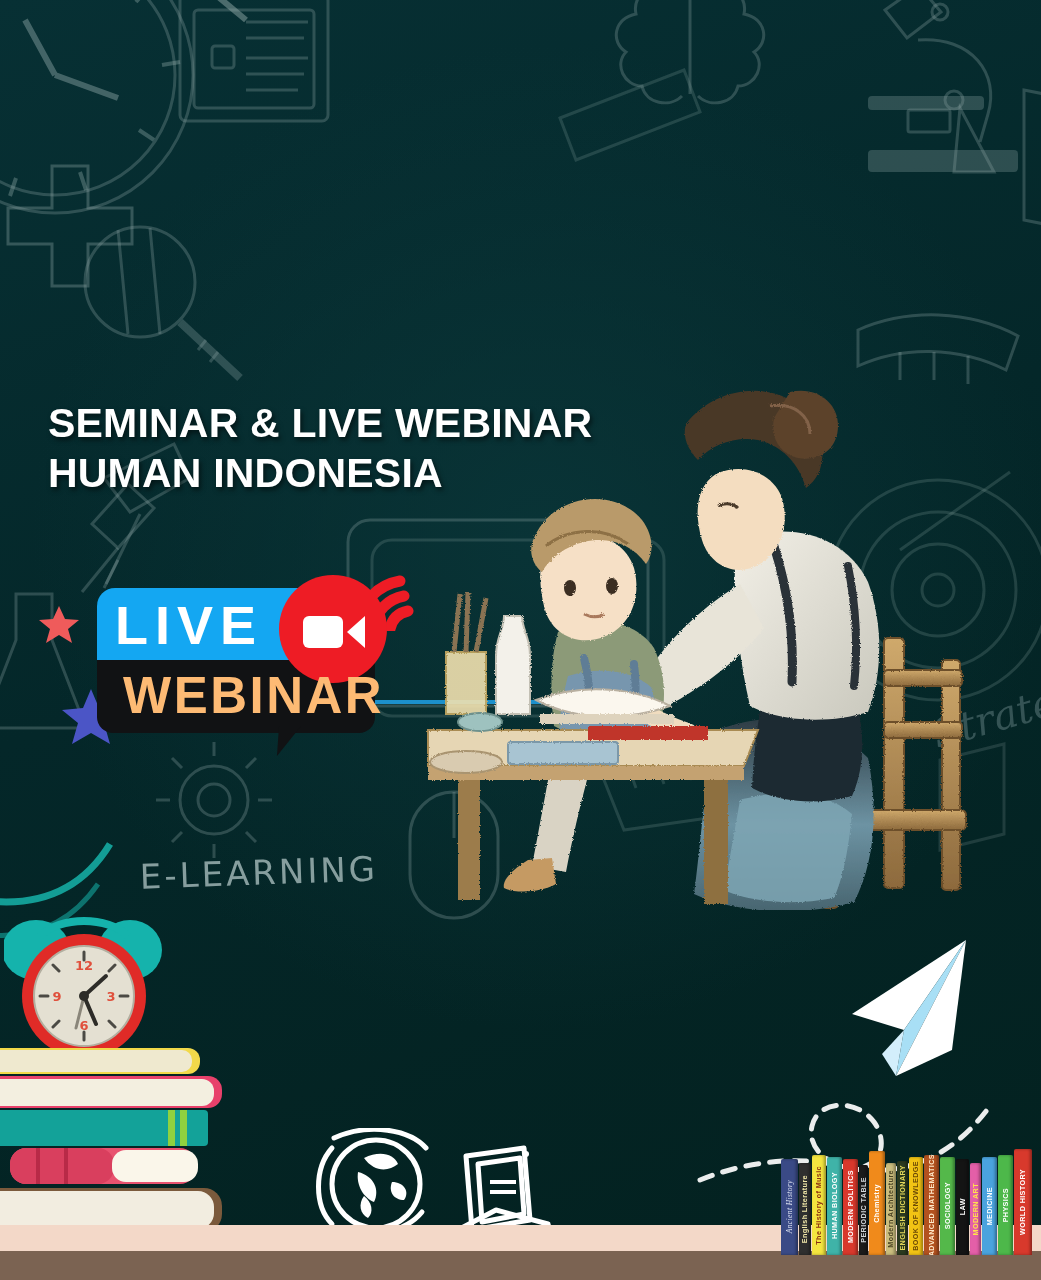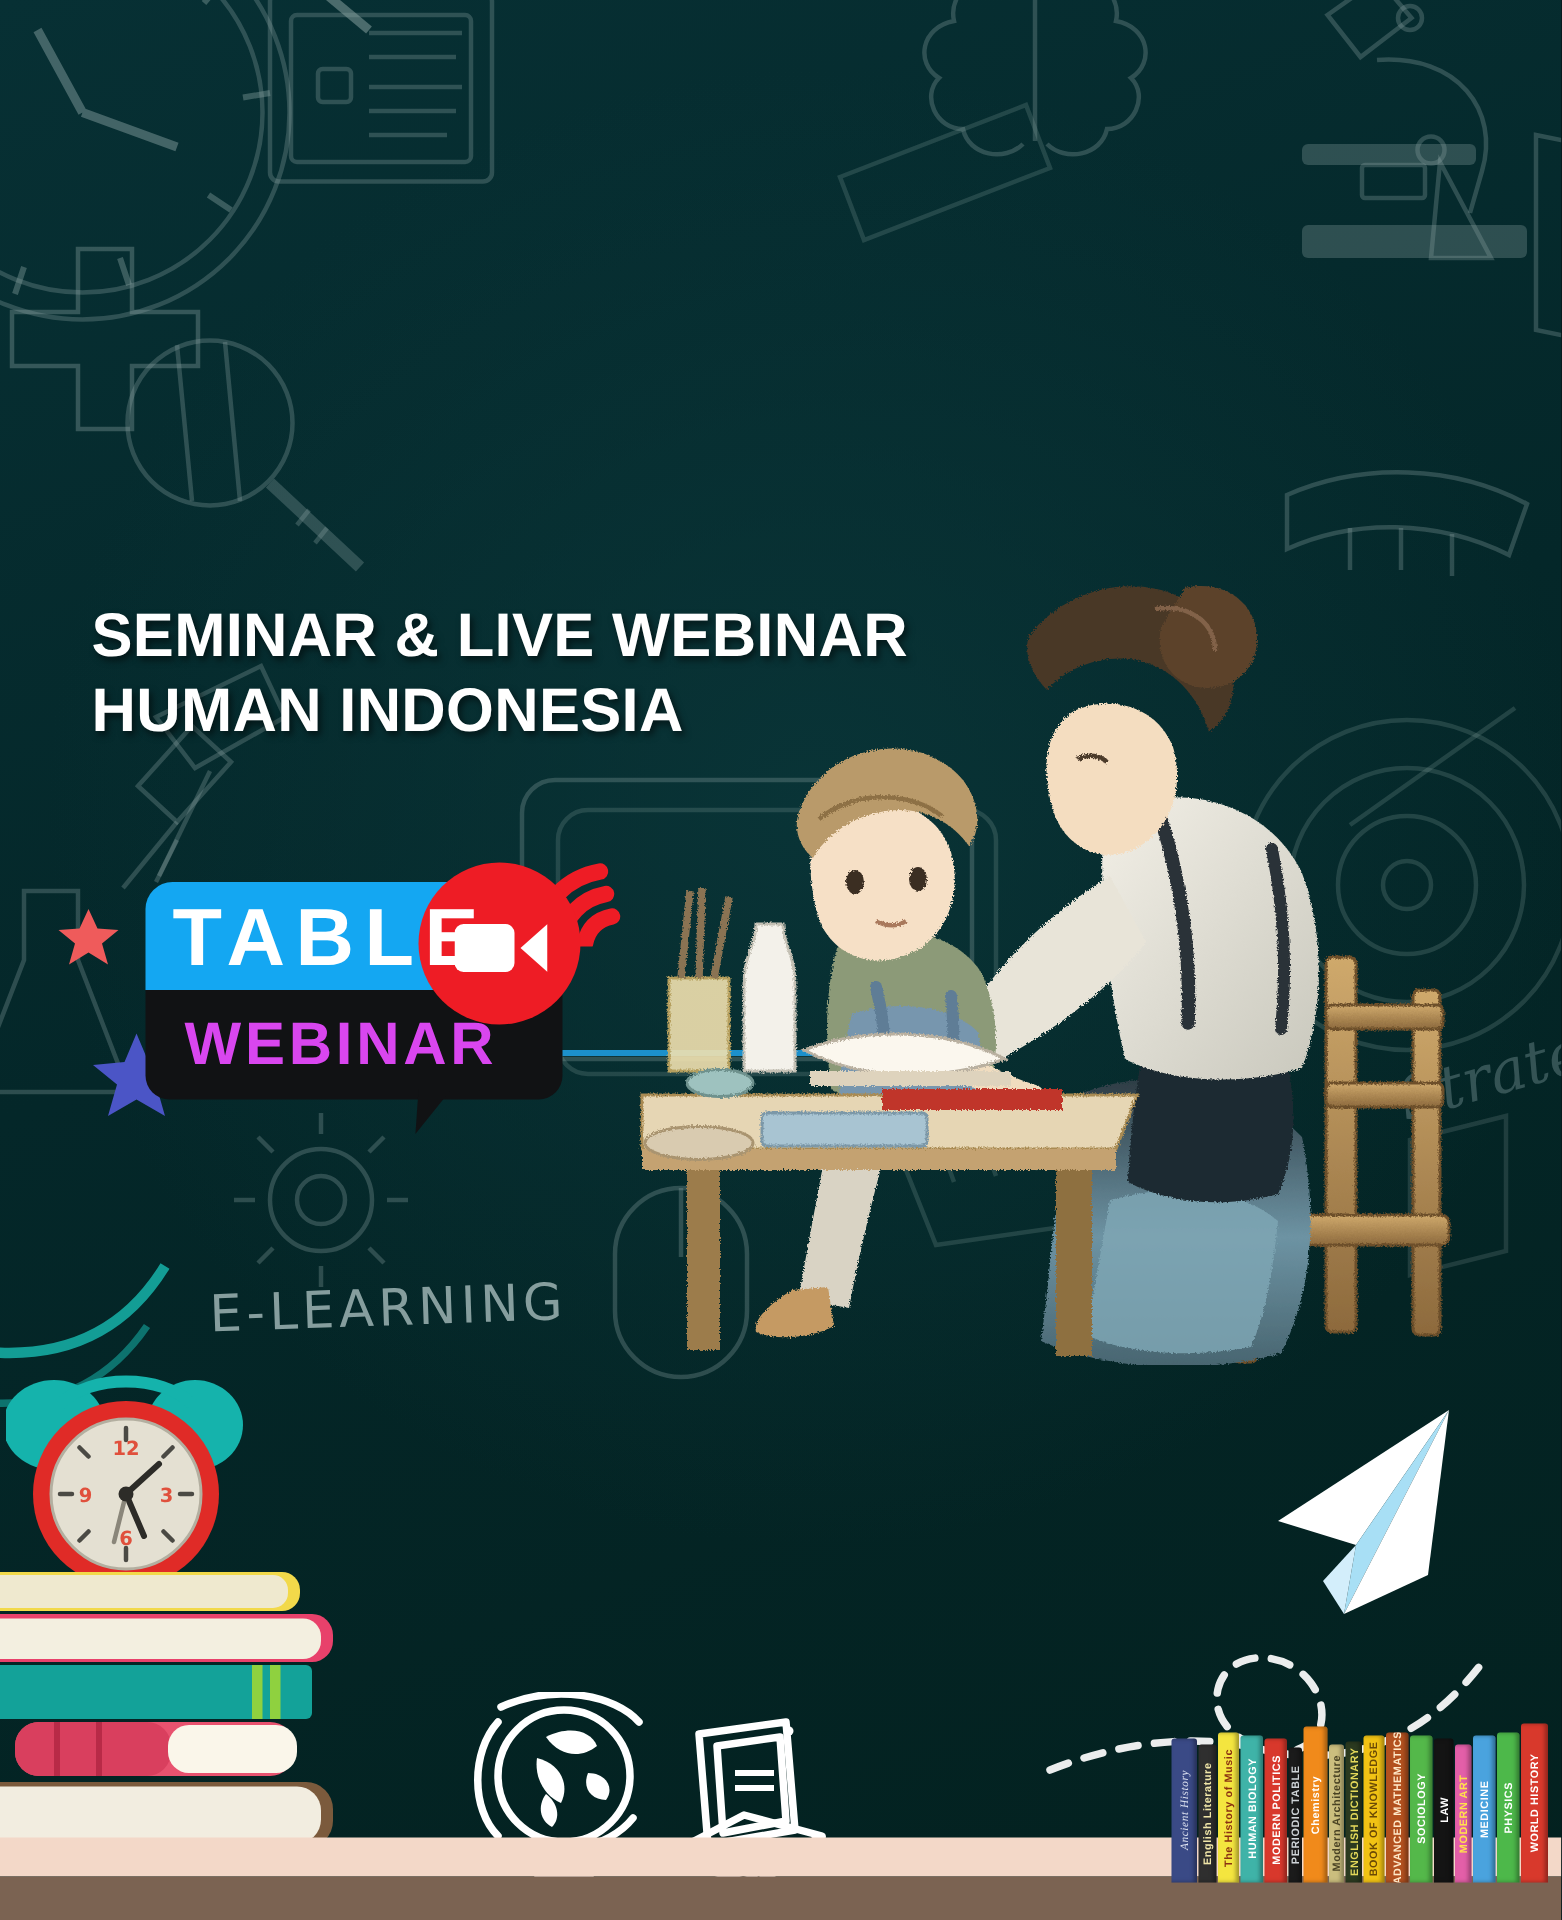--- a/index.html
+++ b/index.html
@@ -14,21 +14,21 @@
     position:absolute;inset:0;
     background:
       radial-gradient(ellipse 70% 55% at 52% 42%, rgba(10,54,57,.85) 0%, rgba(4,38,40,0) 70%),
       linear-gradient(160deg,#073034 0%,#042729 45%,#03211f 100%);
   }
   .doodles{position:absolute;inset:0;}
   .doodles svg{position:absolute;}
 
   
   .headline{
-    position:absolute;left:61px;top:398px;width:640px;
+    position:absolute;left:48px;top:398px;width:640px;
     color:#fff;font-weight:700;font-size:41px;line-height:1.22;
     letter-spacing:.2px;
     text-shadow:2px 3px 5px rgba(0,0,0,.55);
   }
   .headline .l2{display:block;}
 
   
   .badge{position:absolute;left:97px;top:588px;width:300px;height:175px;}
   .badge .blue{
     position:absolute;left:0;top:0;width:278px;height:72px;
@@ -44,21 +44,21 @@
     border-left:22px solid #111214;border-bottom:30px solid transparent;
     transform:skewX(-4deg);
   }
   .badge .live-txt{
     position:absolute;left:18px;top:6px;width:190px;height:62px;
     color:#fff;font-weight:700;font-size:54px;letter-spacing:7px;
     line-height:62px;
   }
   .badge .web-txt{
     position:absolute;left:26px;top:79px;width:250px;height:58px;
-    color:#d946ef;font-weight:700;font-size:40px;letter-spacing:2.5px;
+    color:#fdba74;font-weight:700;font-size:51px;letter-spacing:2.5px;
     line-height:58px;
   }
   .badge .reddot{
     position:absolute;left:182px;top:-13px;width:108px;height:108px;
     border-radius:50%;background:#ee1c25;
   }
   .badge .cam{
     position:absolute;left:206px;top:24px;width:62px;height:40px;
   }
   .wifi{position:absolute;left:247px;top:-43px;width:100px;height:86px;}
@@ -322,21 +322,21 @@
       </g>
     </svg>
     <div class="blue tl"></div>
     <div class="black"></div>
     <div class="tail"></div>
     <div class="reddot"></div>
     <svg class="cam" viewBox="0 0 62 40">
       <rect x="0" y="4" width="40" height="32" rx="6" fill="#fff"></rect>
       <path d="M44 20 L62 4 L62 36 Z" fill="#fff"></path>
     </svg>
-    <div class="live-txt">TABLE</div>
+    <div class="live-txt">LIVE</div>
     <div class="web-txt">WEBINAR</div>
   </div>
 
   <div class="elearning">E-LEARNING</div>
 
   <svg style="position:absolute;left:690px;top:930px" width="320" height="290" viewBox="0 0 320 290">
     <path d="M10 250 C60 230 110 226 150 236 C190 246 200 214 184 192 C166 168 128 170 122 196 C116 224 148 244 196 240 C238 236 272 214 300 176" fill="none" stroke="#ffffff" stroke-width="5" stroke-dasharray="13 11" stroke-linecap="round" opacity=".92"></path>
     <g>
       <path d="M276 10 L162 84 L214 100 Z" fill="#ffffff"></path>
       <path d="M276 10 L214 100 L206 146 Z" fill="#a8dff5"></path>

